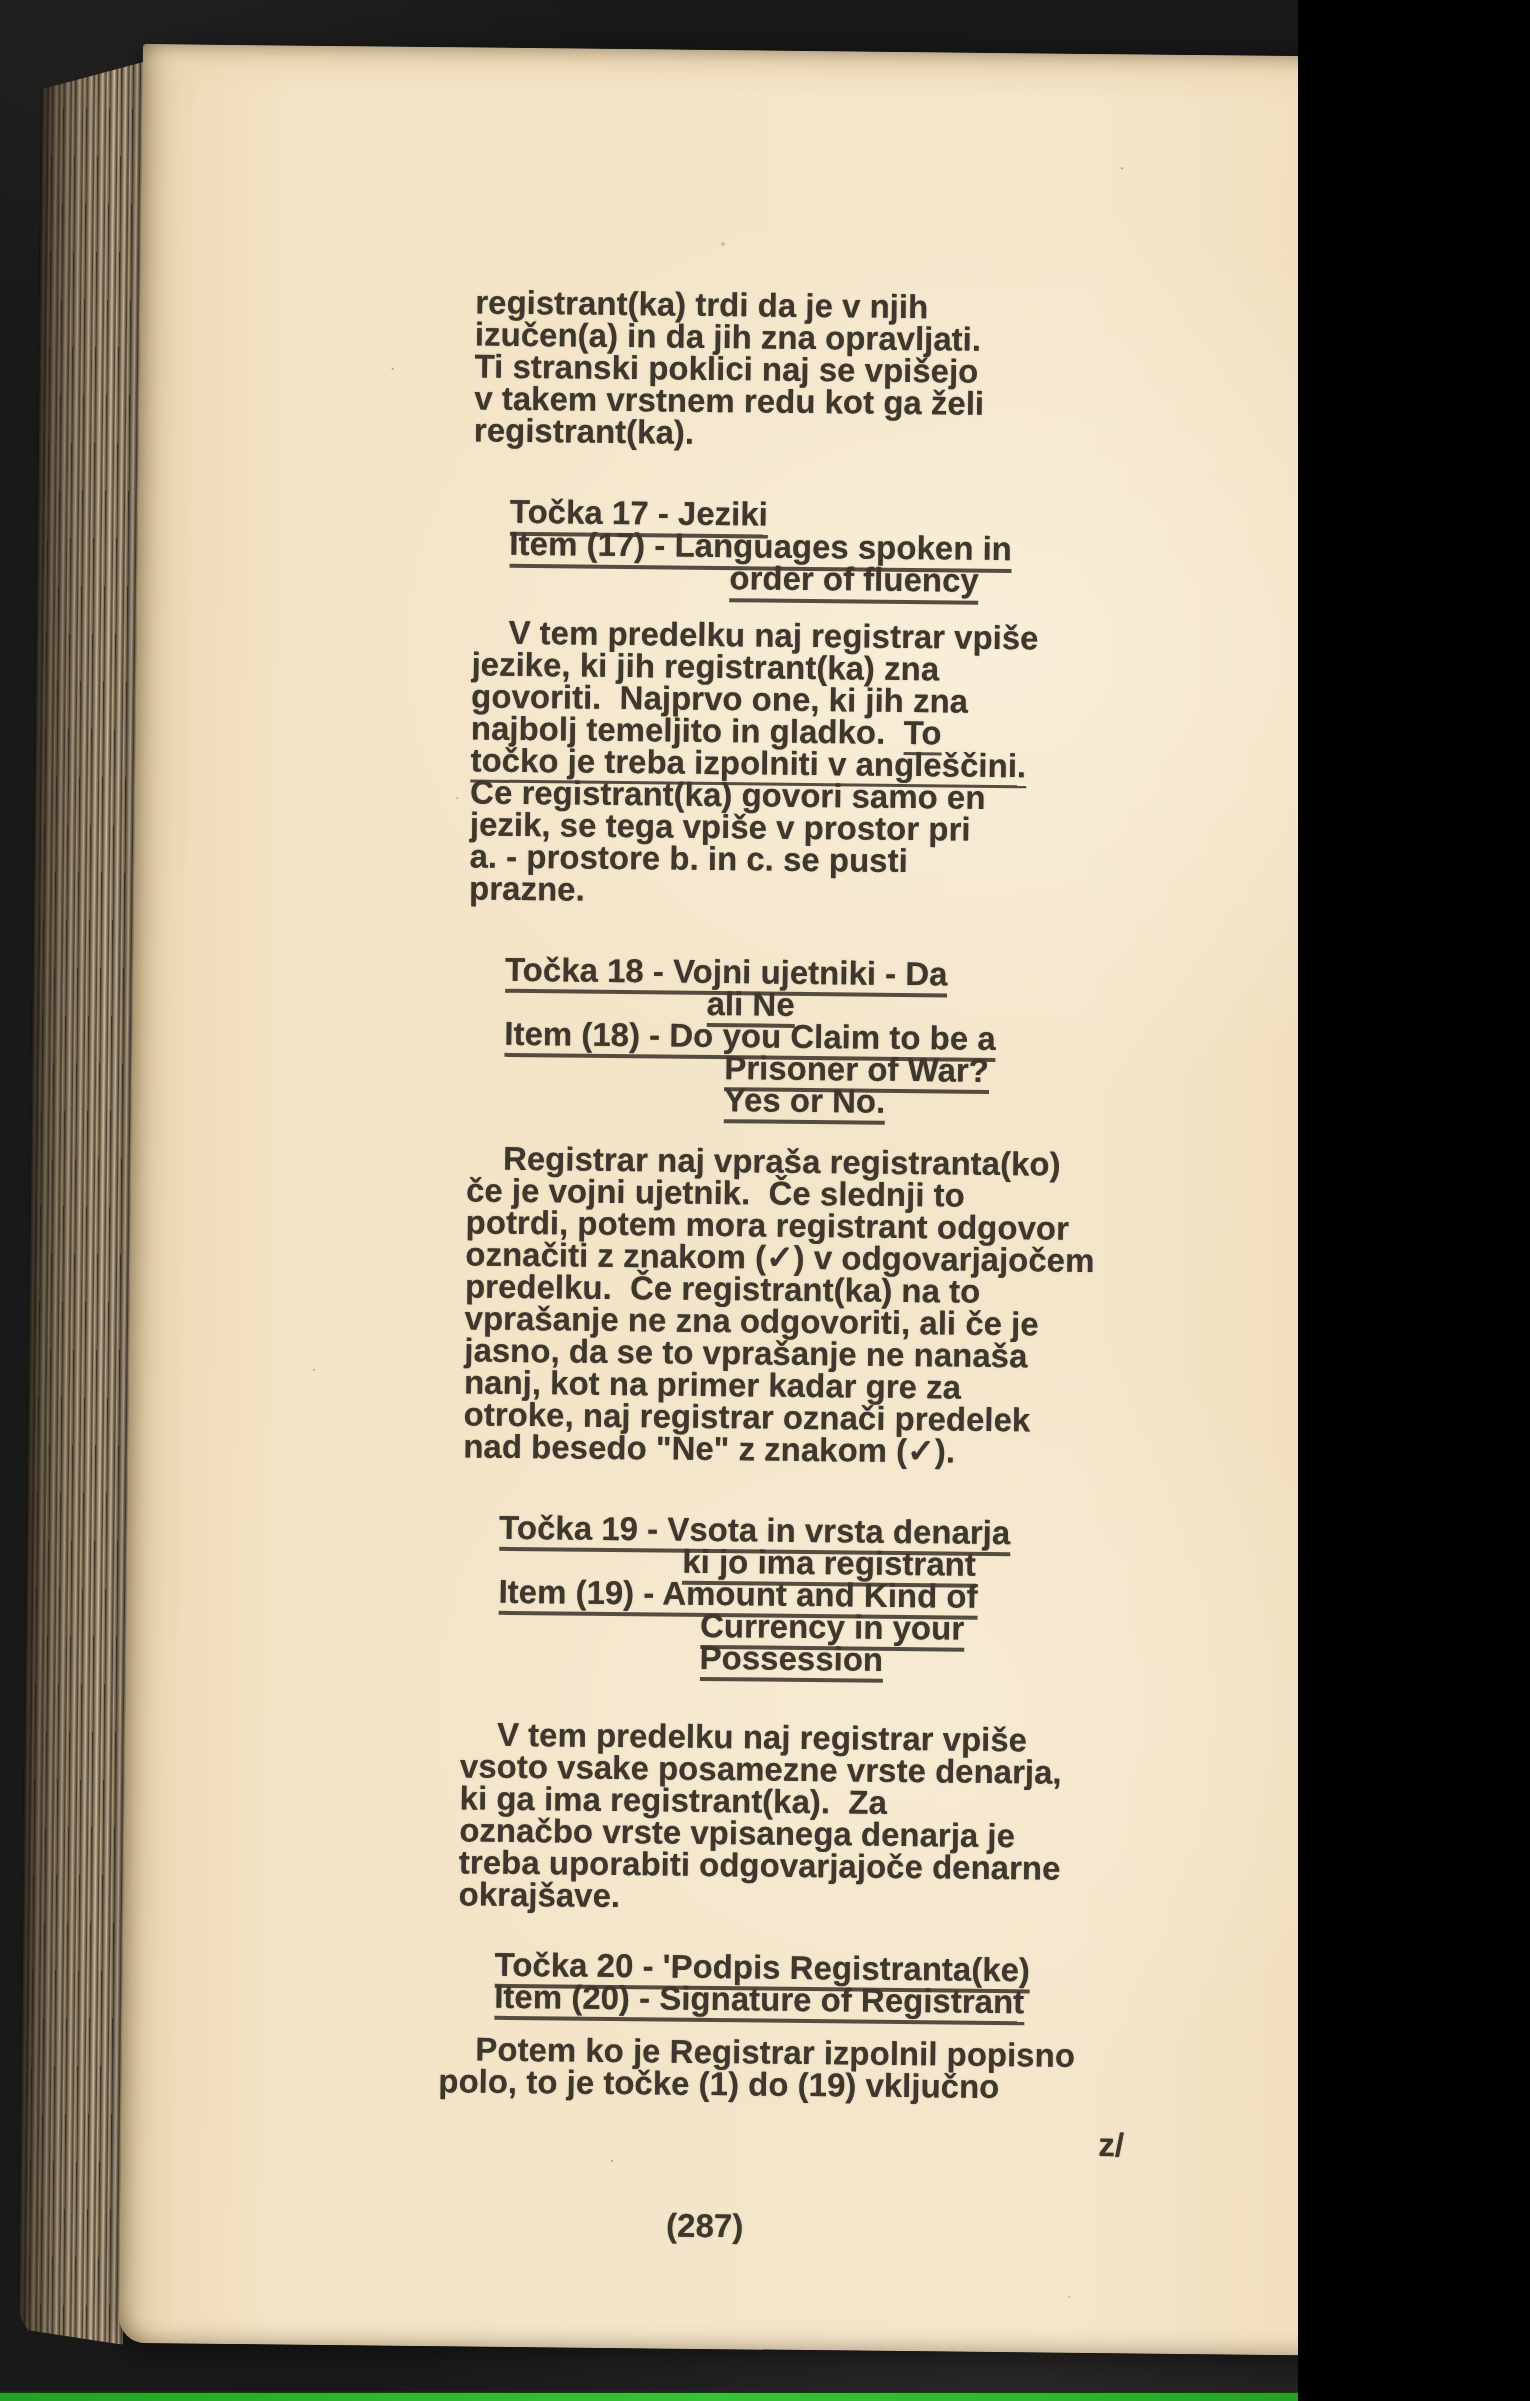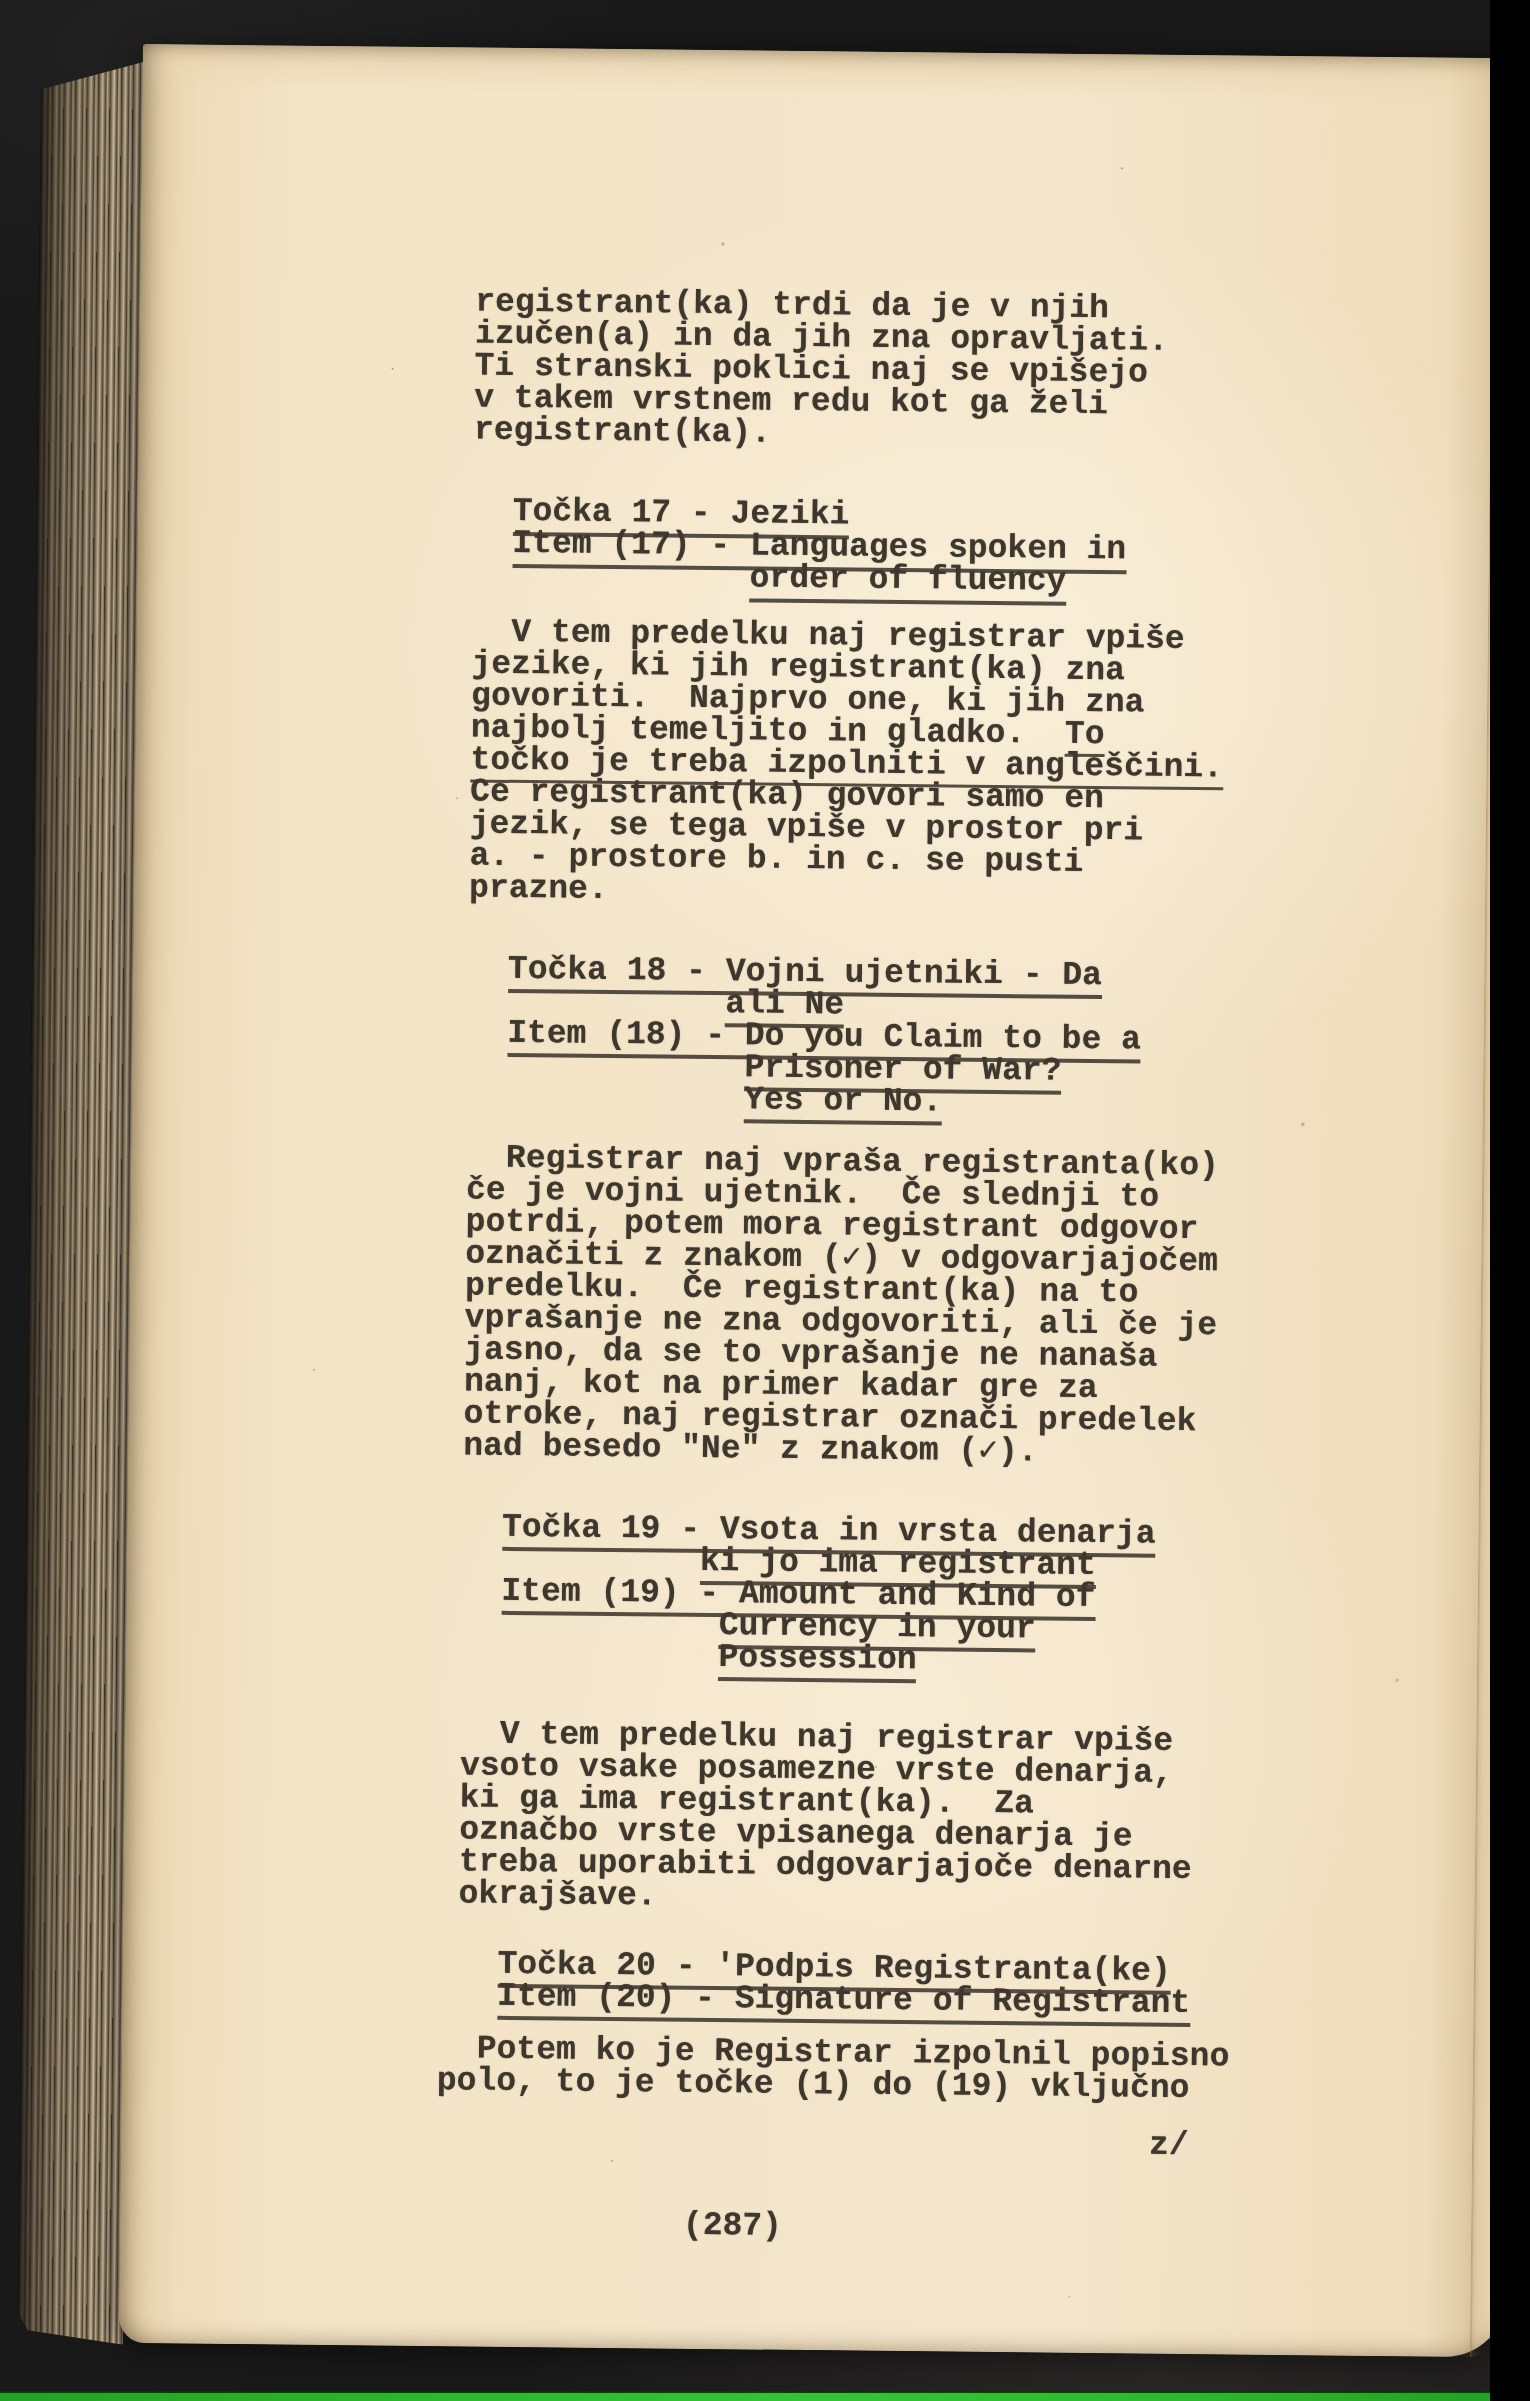--- a/index.html
+++ b/index.html
@@ -1,26 +1,26 @@
 <!DOCTYPE html>
 <html style="--paper: #f3e4c7; --paper-edge: #e6d2ac; --ink: #3e372d; --bed: #1a1919; --scan-strip: #2db82d;font-size:12.2px"><head>
 <meta charset="utf-8">
 <style>
   :root{
     --paper:#f3e4c7; --paper-edge:#e6d2ac; --ink:#3e372d;
     --bed:#1a1919; --scan-strip:#2db82d;
   }
   html,body{margin:0;padding:0;background:#000;}
   .scene{
-    position:relative; width:1490px; height:2401px; overflow:hidden;
+    position:relative; width:1298px; height:2401px; overflow:hidden;
     background:
       radial-gradient(1071px 689px at 78% 99%, rgba(120,116,110,0.16), rgba(0,0,0,0) 60%),
       radial-gradient(689px 383px at 10% 2%, rgba(90,88,86,0.12), rgba(0,0,0,0) 70%),
       var(--bed);
-    font-family:Liberation Mono, monospace;
+    font-family:Liberation Sans, sans-serif;
   }
   
   .stack{
     position:absolute; left:41px; top:61px; width:106px; height:2284px;
     transform:rotate(0.6deg); transform-origin:100% 0;
     border-radius:23px 0 0 31px;
     background:
       linear-gradient(90deg, rgba(10,8,5,0.85) 0%, rgba(30,24,16,0.55) 12%, rgba(40,32,20,0.25) 34%, rgba(0,0,0,0) 70%),
       repeating-linear-gradient(90deg,
         #3a3327 0px, #6e614e 1.5px, #a4937a 3.1px, #cdbc9a 4.6px,

